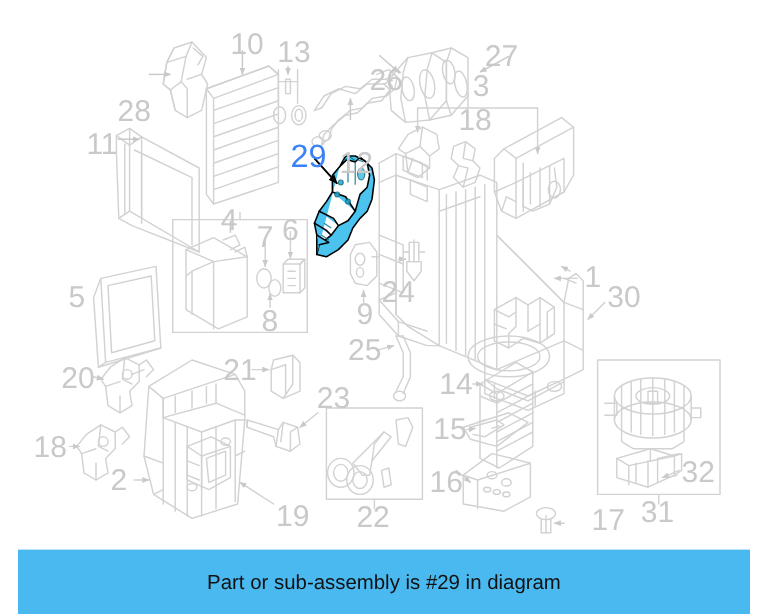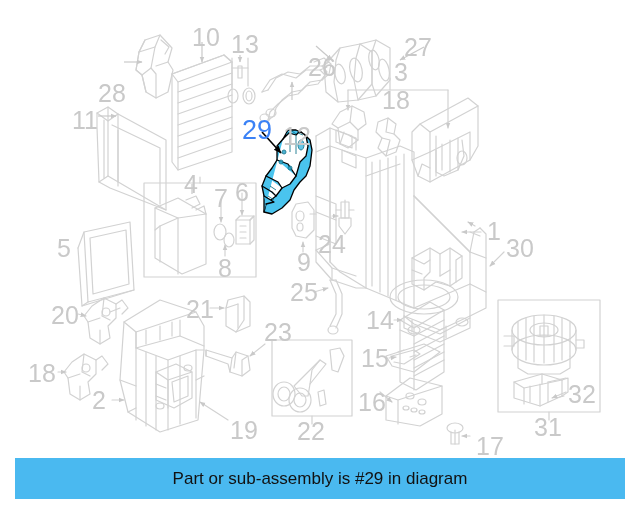--- a/index.html
+++ b/index.html
@@ -11,21 +11,21 @@
   #diagram{position:absolute;left:0;top:0;width:640px;height:458px;}
   #diagram svg{display:block;width:640px;height:458px;}
 
   
   .lbl{position:absolute;color:#c9c9c9;font-size:25px;line-height:25px;
        font-family:"Liberation Sans","DejaVu Sans",sans-serif;
        white-space:nowrap;user-select:none;}
   .lbl.hot{color:#3b82f6;font-size:27px;font-weight:400;}
 
   
-  #banner{position:absolute;left:15px;top:458px;width:610px;height:41px;
+  #banner{position:absolute;left:15px;top:458px;width:610px;height:54px;
           background:#4ab9f0;display:flex;flex-direction:column;
           align-items:center;justify-content:center;}
   #banner .line{color:#111111;font-size:17px;line-height:21px;
                 font-family:"Liberation Sans","DejaVu Sans",sans-serif;
                 white-space:nowrap;text-align:center;}
 </style>
 </head>
 <body>
 
 <div id="root">
@@ -451,21 +451,21 @@
     <span class="lbl" style="left:186px;top:297px;">21</span>
     <span class="lbl" style="left:264px;top:320px;">23</span>
     <span class="lbl" style="left:290px;top:280px;">25</span>
     <span class="lbl" style="left:366px;top:308px;">14</span>
     <span class="lbl" style="left:28px;top:361px;">18</span>
     <span class="lbl" style="left:361px;top:346px;">15</span>
     <span class="lbl" style="left:358px;top:390px;">16</span>
     <span class="lbl" style="left:92px;top:388px;">2</span>
     <span class="lbl" style="left:297px;top:419px;">22</span>
     <span class="lbl" style="left:230px;top:418px;">19</span>
-    <span class="lbl" style="left:476px;top:422px;margin-top:12px;">17</span>
+    <span class="lbl" style="left:493px;top:422px;">17</span>
     <span class="lbl" style="left:534px;top:415px;">31</span>
     <span class="lbl" style="left:568px;top:382px;">32</span>
   </div>
 
   <div id="banner">
     <div class="line">Part or sub-assembly is #29 in diagram</div>
   </div>
 
 </div>
 

